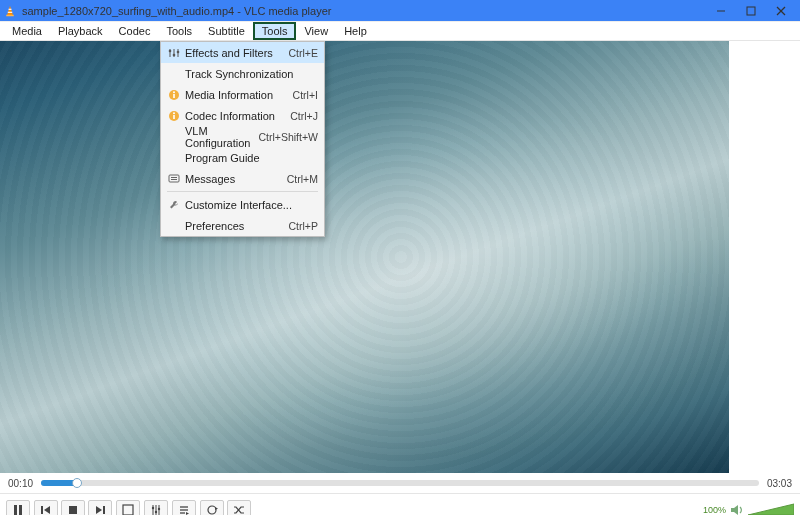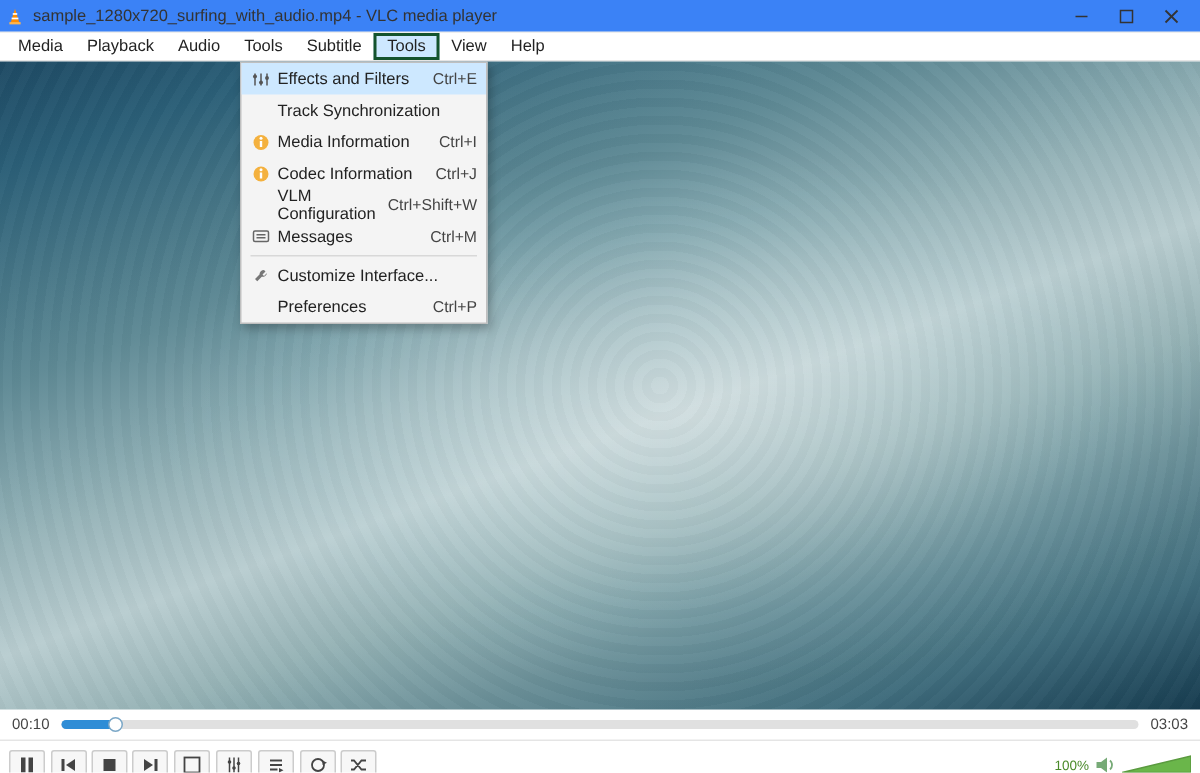--- a/index.html
+++ b/index.html
@@ -6,21 +6,21 @@
   html, body { width: 800px; height: 515px; overflow: hidden; background: #fff; }
   .titlebar { height: 22px; display: flex; align-items: center; padding: 0 4px; font-size: 11px; color: #333; background: #3b82f6; border-bottom: 1px solid #eee; }
   .titlebar .cone { width: 12px; height: 12px; margin-right: 6px; }
   .titlebar .title { flex: 1; }
   .winbtns { display: flex; }
   .winbtn { width: 30px; height: 20px; display: flex; align-items: center; justify-content: center; color: #333; }
   .winbtn svg { width: 10px; height: 10px; }
   .menubar { height: 19px; display: flex; align-items: center; padding-left: 4px; font-size: 11px; background: #fff; border-bottom: 1px solid #e5e5e5; }
   .menuitem { padding: 2px 8px; color: #222; }
   .menuitem.open { background: #cde8ff; border: 2px solid #14532d; padding: 1px 7px; }
-  .video-area { position: relative; width: 800px; height: 432px; background: linear-gradient(160deg,#1e4a64 0%,#2b5f77 10%,#5f8a95 30%,#98b5ba 45%,#b9cdd0 55%,#96b3b6 65%,#6b9098 75%,#406d7d 88%,#163b4f 100%); overflow: hidden; }
+  .video-area { position: relative; width: 729px; height: 432px; background: linear-gradient(160deg,#1e4a64 0%,#2b5f77 10%,#5f8a95 30%,#98b5ba 45%,#b9cdd0 55%,#96b3b6 65%,#6b9098 75%,#406d7d 88%,#163b4f 100%); overflow: hidden; }
   .video-area::before { content:""; position:absolute; inset:0; background: radial-gradient(ellipse 60% 55% at 58% 55%, rgba(255,255,255,0.35) 0%, rgba(200,220,225,0.25) 30%, rgba(90,130,145,0.15) 55%, rgba(20,50,70,0) 75%); mix-blend-mode: screen; }
   .video-area::after { content:""; position:absolute; inset:0; background: repeating-radial-gradient(circle at 55% 50%, rgba(255,255,255,0.05) 0 6px, rgba(0,0,0,0.05) 6px 12px); opacity:.4; }
   .dropdown { position: absolute; left: 160px; top: 0; width: 165px; background: #f4f4f4; border: 1px solid #bfbfbf; box-shadow: 2px 3px 6px rgba(0,0,0,.25); font-size: 11px; z-index: 10; }
   .row { display: flex; align-items: center; height: 21px; padding: 0 6px 0 4px; }
   .row.hl { background: #cde8ff; }
   .row .ic { width: 18px; display: flex; align-items: center; justify-content: center; color: #555; }
   .row .lbl { flex: 1; color: #222; padding-left: 2px; }
   .row .sc { color: #444; font-size: 10.5px; }
   .sep { height: 1px; background: #d8d8d8; margin: 2px 6px; }
   .warn { color: #e69b00; }
@@ -64,21 +64,21 @@
           <line x1="1" y1="1" x2="9" y2="9" stroke="#333" stroke-width="1.2"></line>
           <line x1="9" y1="1" x2="1" y2="9" stroke="#333" stroke-width="1.2"></line>
         </svg>
       </div>
   </div>
 </div>
 
 <div class="menubar">
   <div class="menuitem">Media</div>
   <div class="menuitem">Playback</div>
-  <div class="menuitem">Audio</div>
+  <div class="menuitem">Codec</div>
   <div class="menuitem">Tools</div>
   <div class="menuitem">Subtitle</div>
   <div class="menuitem open">Tools</div>
   <div class="menuitem">View</div>
   <div class="menuitem">Help</div>
 </div>
 
 <div class="video-area">
   <div class="dropdown">
     <div class="row hl">
@@ -120,20 +120,24 @@
         </span>
       <span class="lbl">Codec Information</span>
       <span class="sc">Ctrl+J</span>
     </div>
     <div class="row">
       <span class="ic"></span>
       <span class="lbl">VLM Configuration</span>
       <span class="sc">Ctrl+Shift+W</span>
     </div>
     <div class="row">
+      <span class="ic"></span>
+      <span class="lbl">Program Guide</span>
+    </div>
+    <div class="row">
       <span class="ic">
           <svg width="12" height="12" viewBox="0 0 12 12">
             <rect x="1" y="2" width="10" height="7" rx="1" fill="none" stroke="#666"></rect>
             <line x1="3" y1="4.5" x2="9" y2="4.5" stroke="#666"></line>
             <line x1="3" y1="6.5" x2="9" y2="6.5" stroke="#666"></line>
           </svg>
         </span>
       <span class="lbl">Messages</span>
       <span class="sc">Ctrl+M</span>
     </div>

